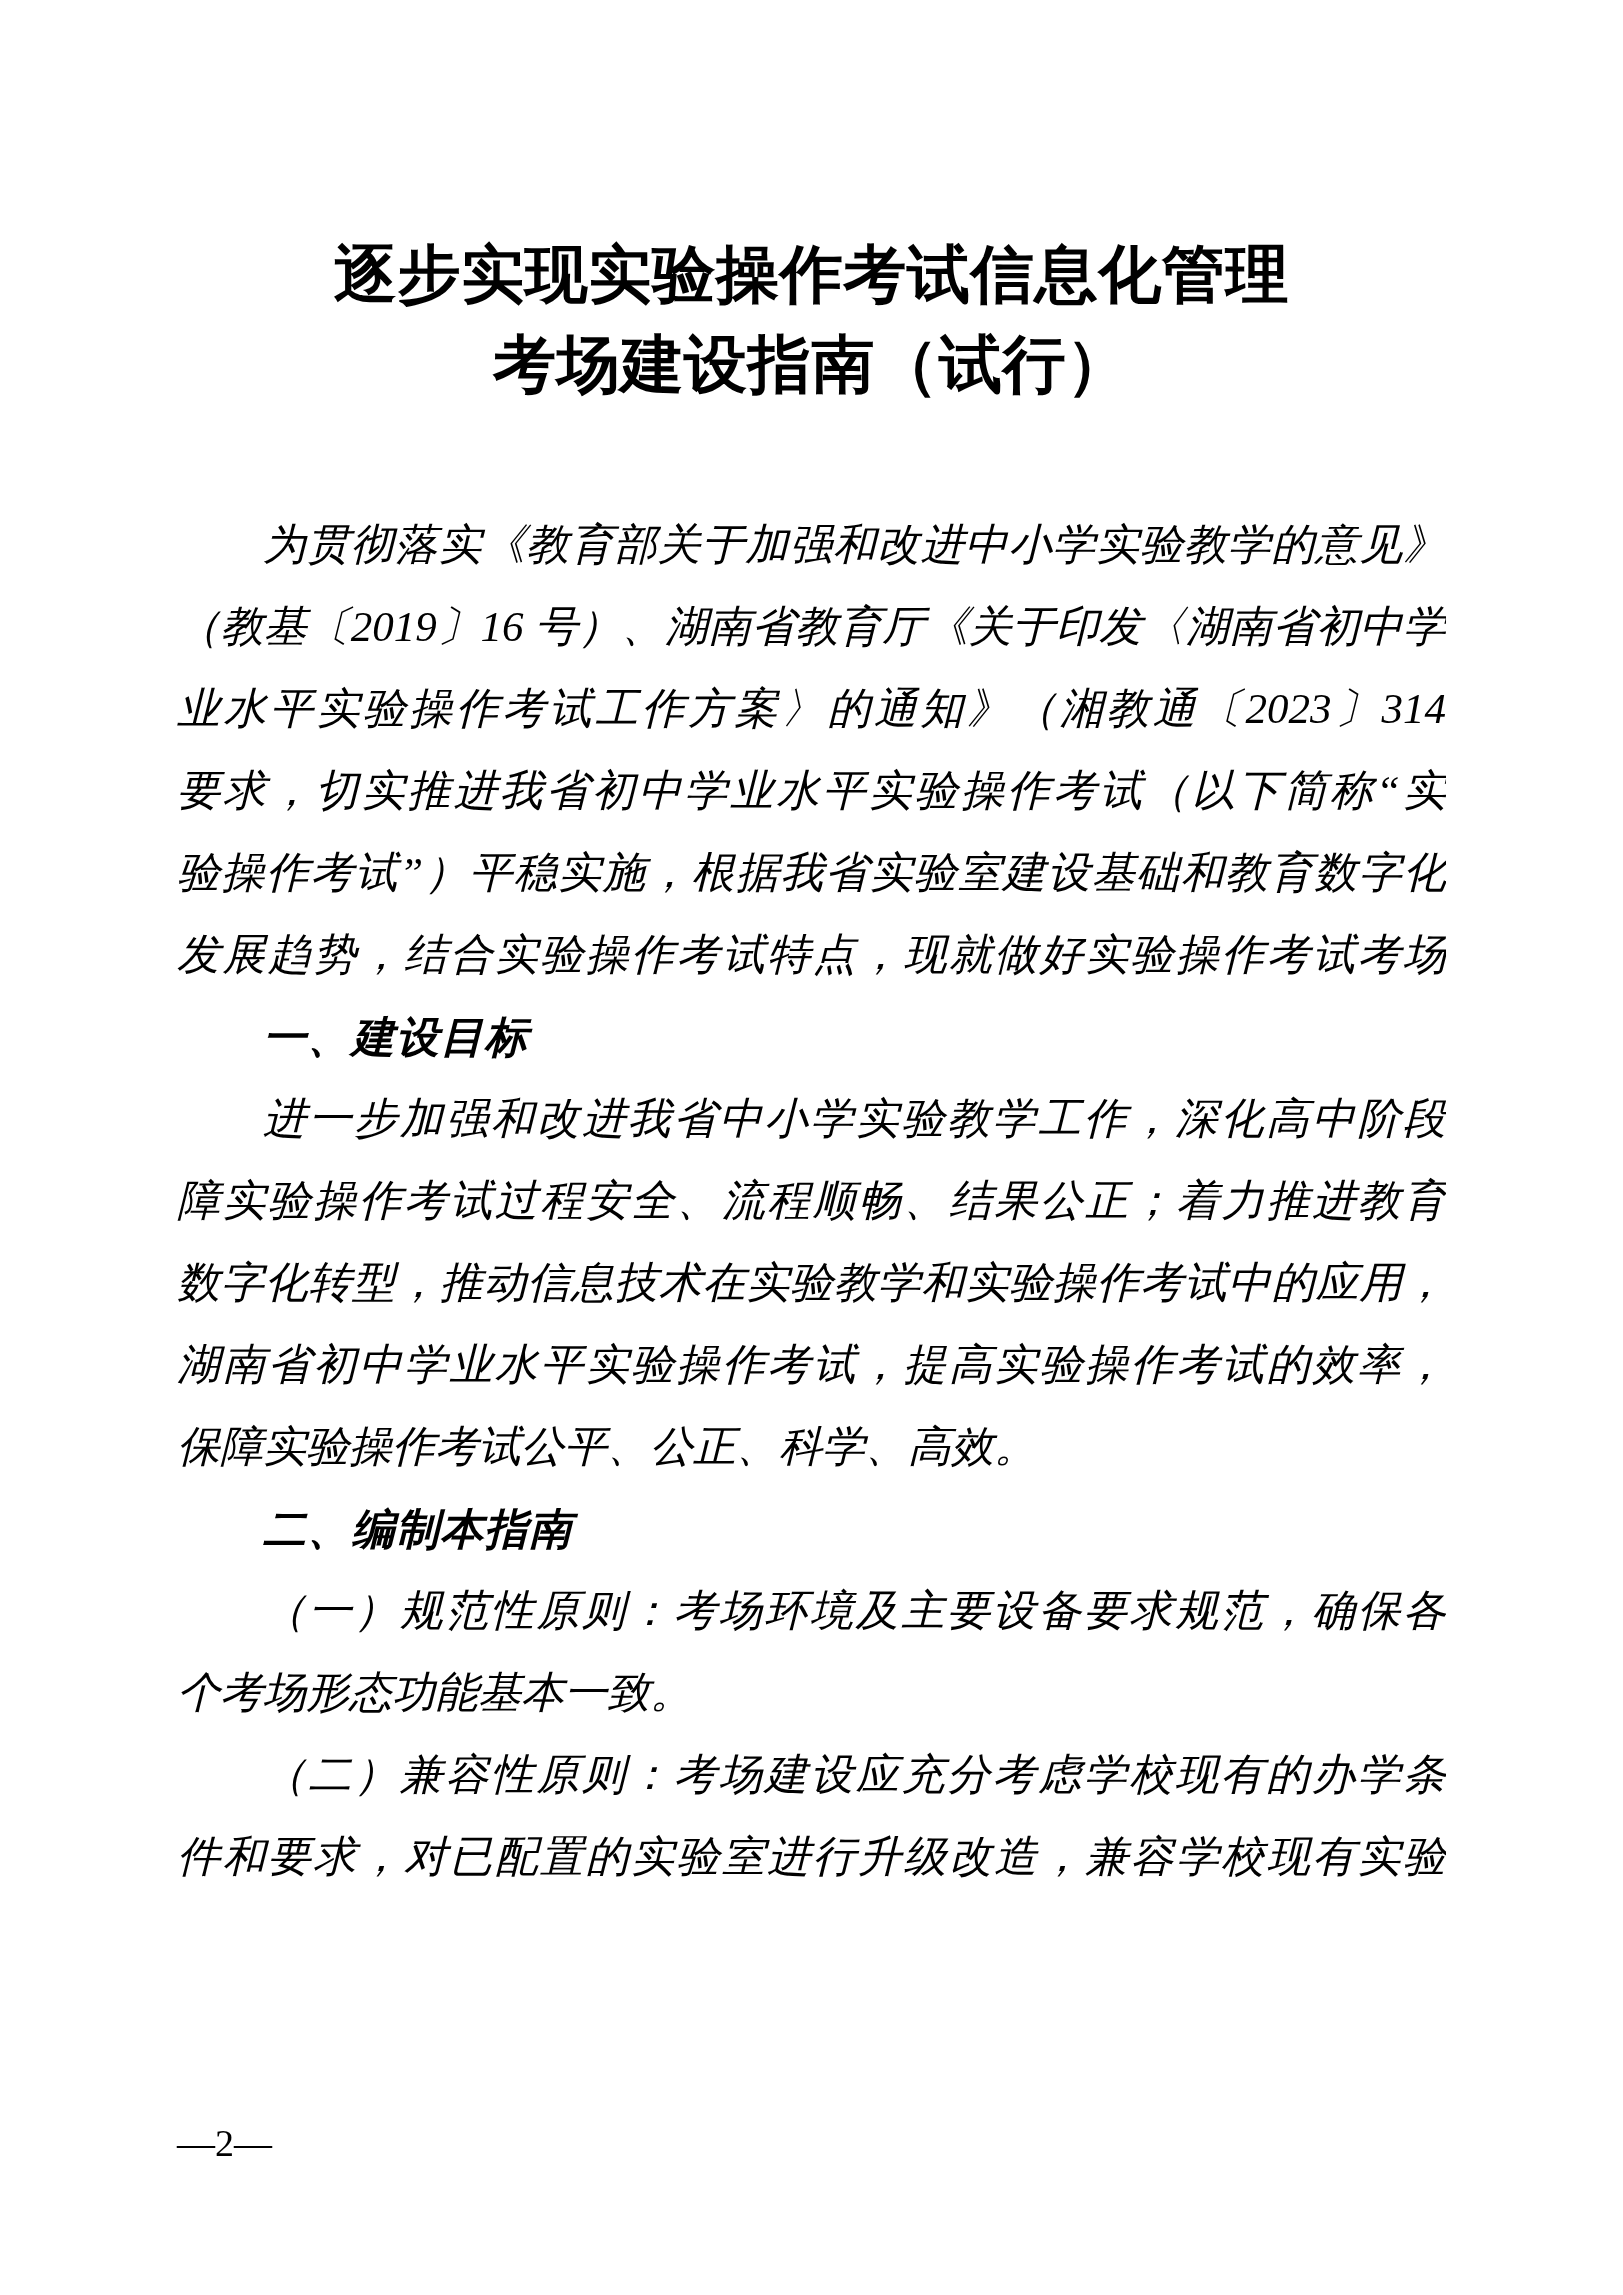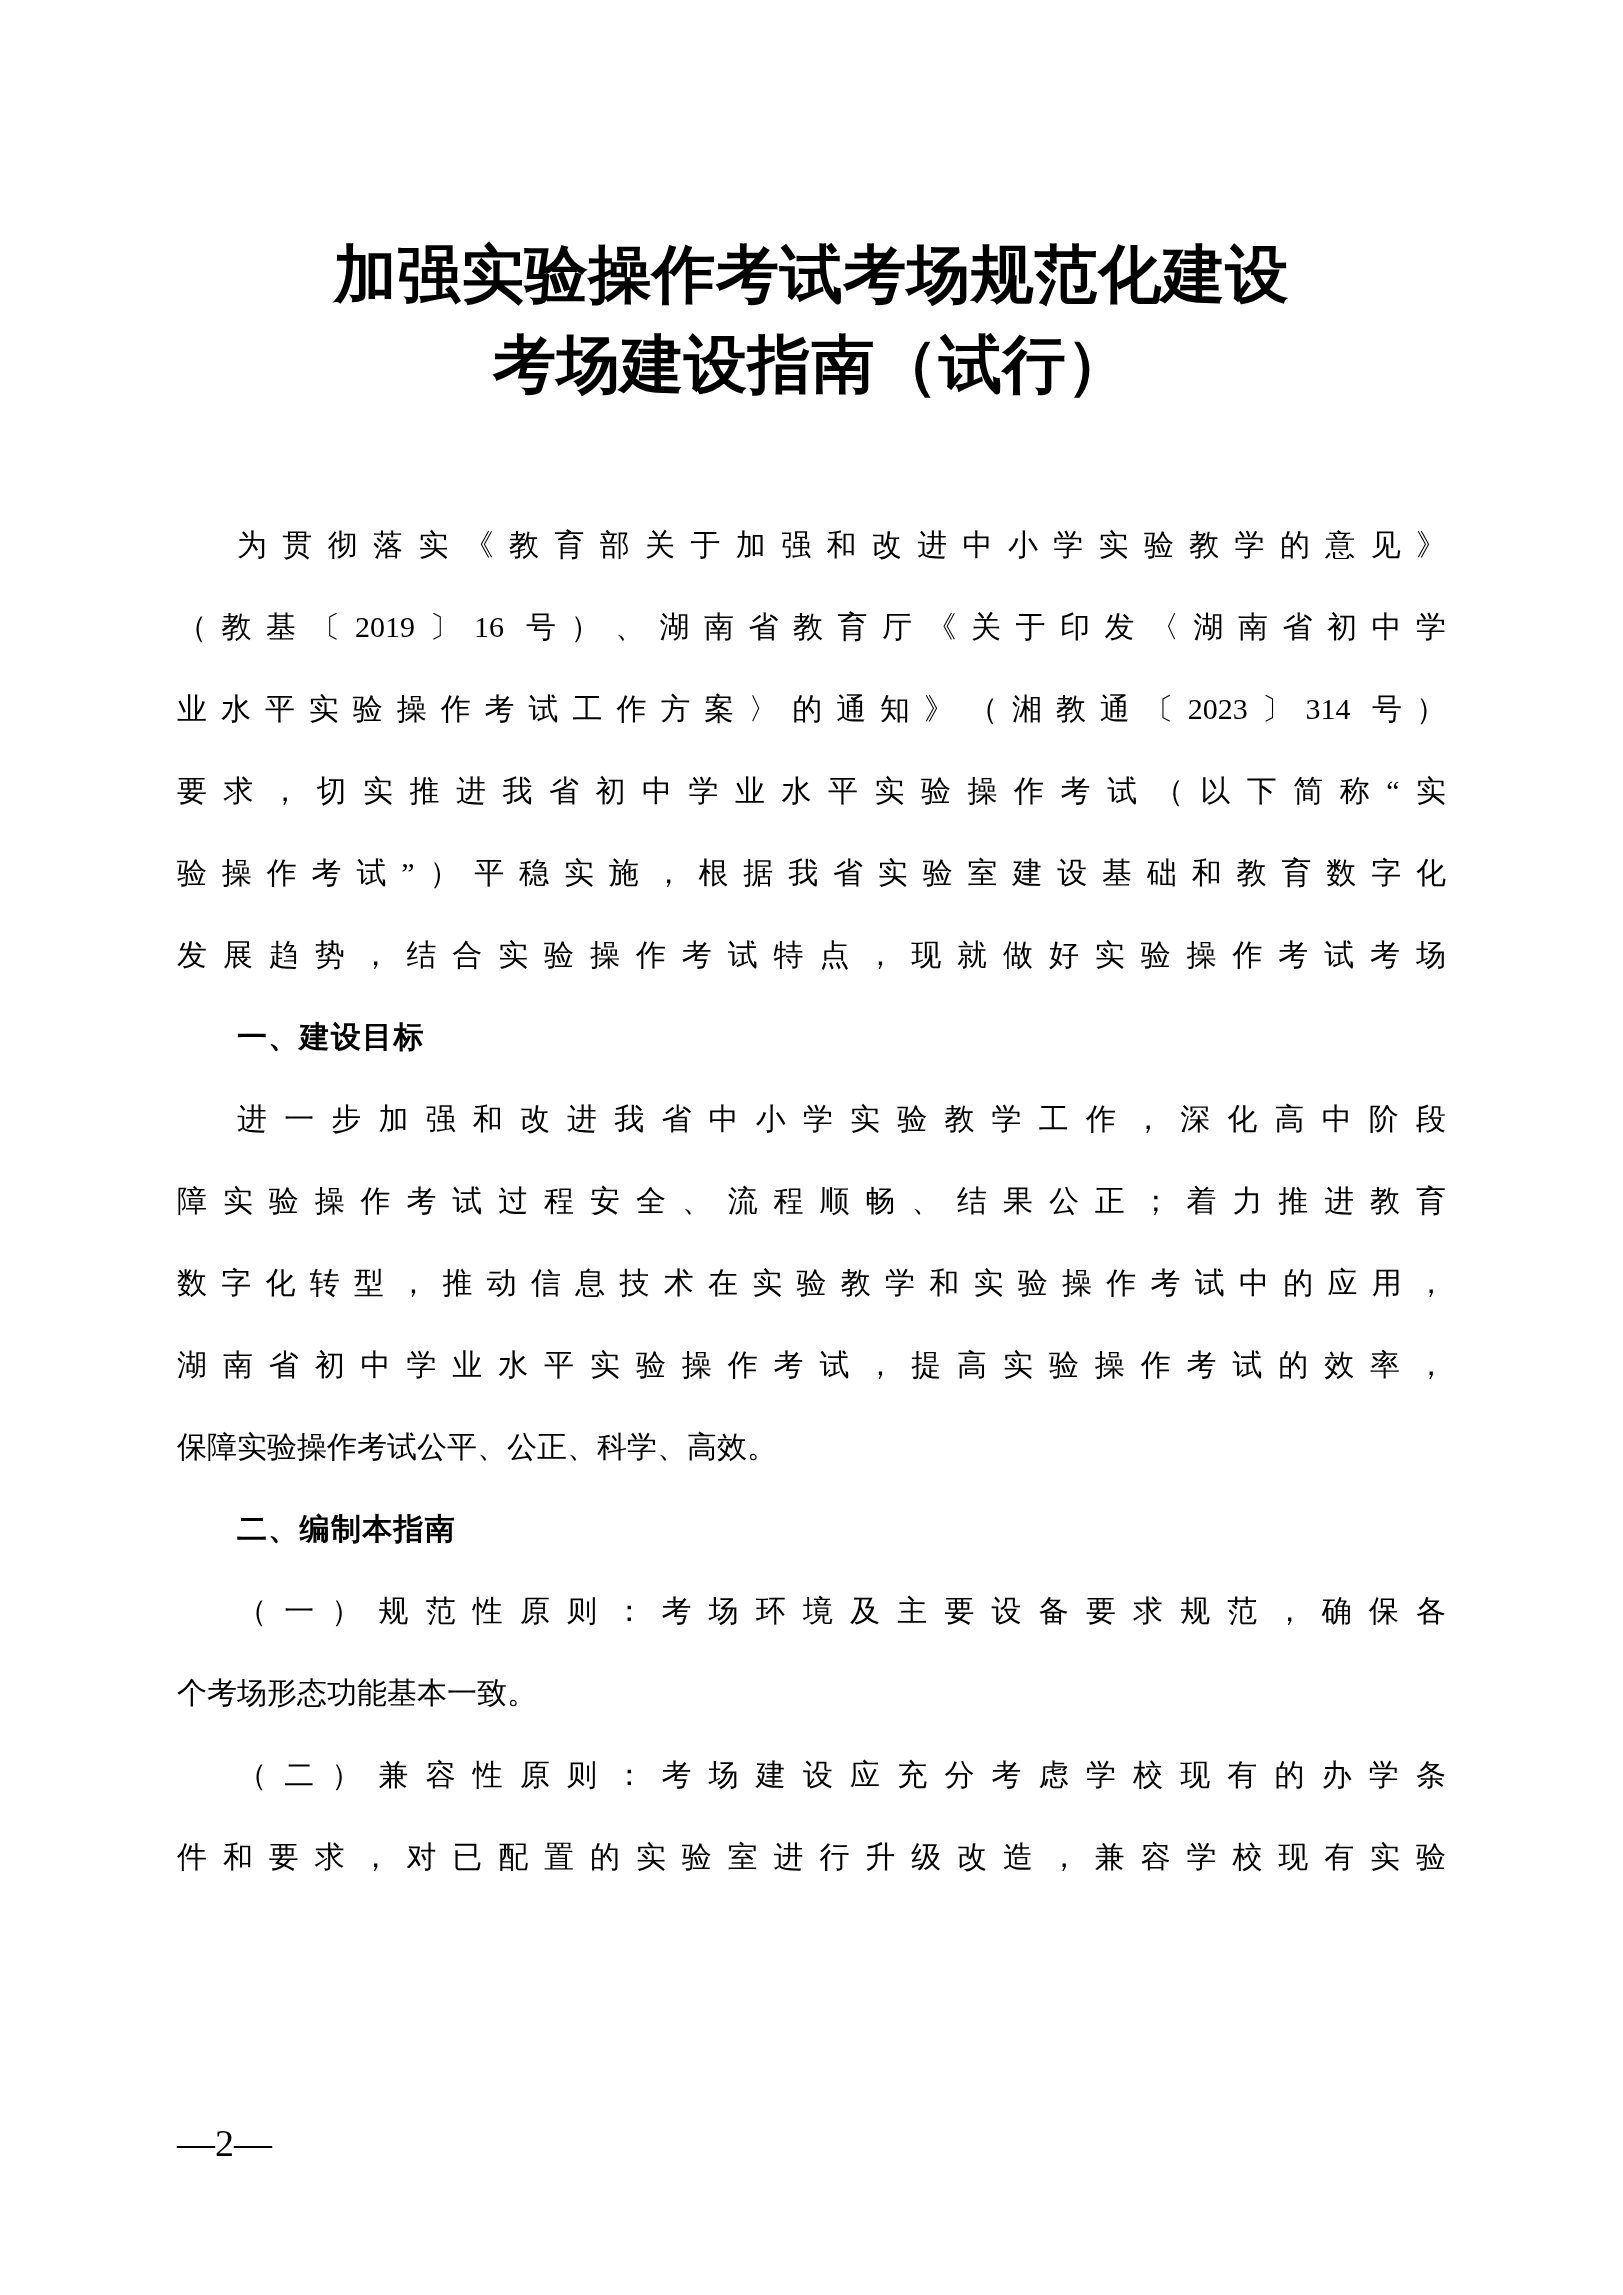--- a/index.html
+++ b/index.html
@@ -29,22 +29,23 @@
     letter-spacing: 0.7px;
     font-family: "Liberation Serif", serif;
     white-space: nowrap;
   }
   .content {
     margin-top: 94px;
   }
   .line {
     height: 82px;
     line-height: 82px;
-    font-size: 30px;
+    font-size: 43px;
     overflow: hidden;
+    font-style: italic;
   }
   .just {
     text-align: justify;
     text-align-last: justify;
   }
   .indent {
     text-indent: 2em;
   }
   .heading {
     font-family: "Liberation Sans", sans-serif;
@@ -59,21 +60,21 @@
     line-height: 41px;
     font-family: "Liberation Serif", serif;
   }
 </style>
 </head>
 <body>
 
 <div class="page">
 
   <div class="title-block">
-    <div class="title-line">加强实验操作考试考场规范化建设</div>
+    <div class="title-line">逐步实现实验操作考试信息化管理</div>
     <div class="title-line">考场建设指南（试行）</div>
   </div>
 
   <div class="content">
     <div class="line just indent">为贯彻落实《教育部关于加强和改进中小学实验教学的意见》</div>
     <div class="line just">（教基〔2019〕16 号）、湖南省教育厅《关于印发〈湖南省初中学</div>
     <div class="line just">业水平实验操作考试工作方案〉的通知》（湘教通〔2023〕314 号）</div>
     <div class="line just">要求，切实推进我省初中学业水平实验操作考试（以下简称“实</div>
     <div class="line just">验操作考试”）平稳实施，根据我省实验室建设基础和教育数字化</div>
     <div class="line just">发展趋势，结合实验操作考试特点，现就做好实验操作考试考场</div>

